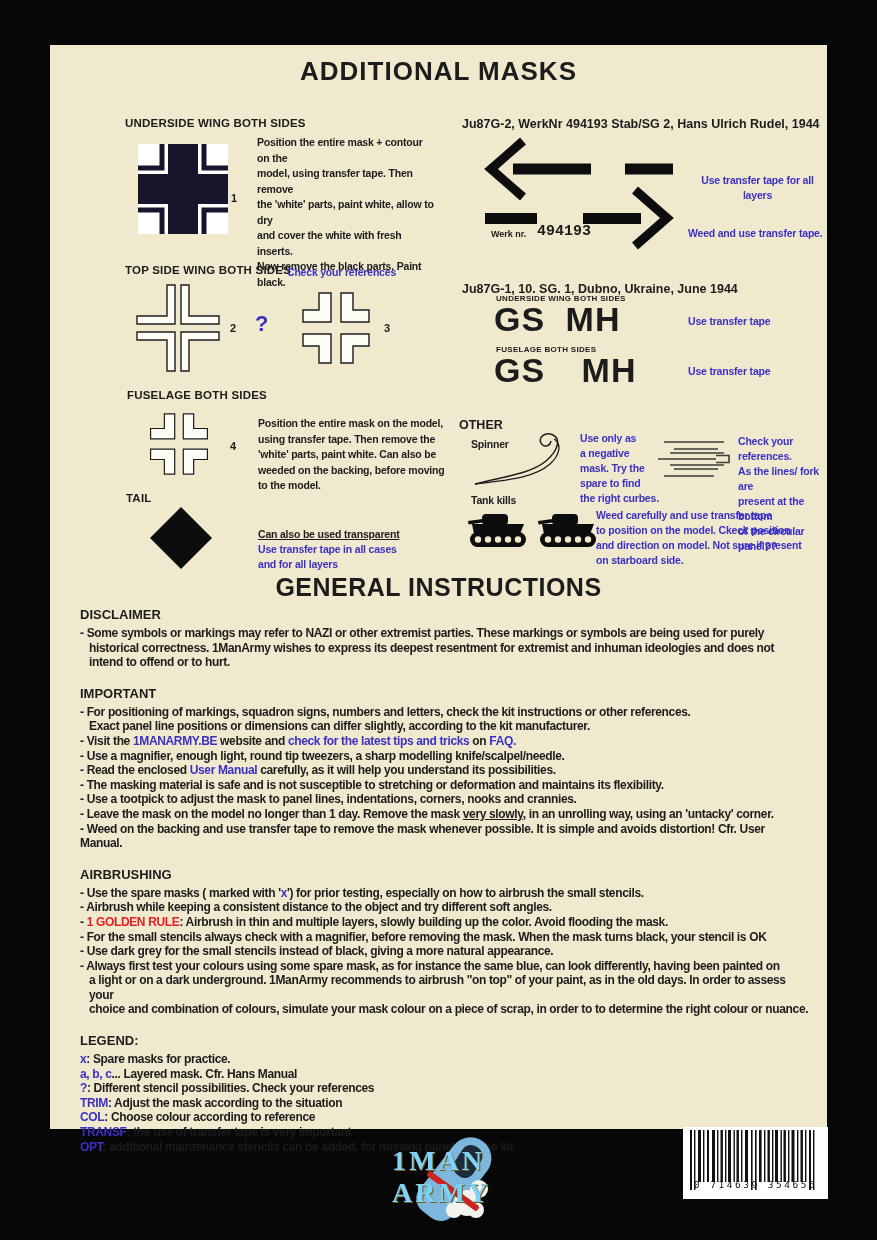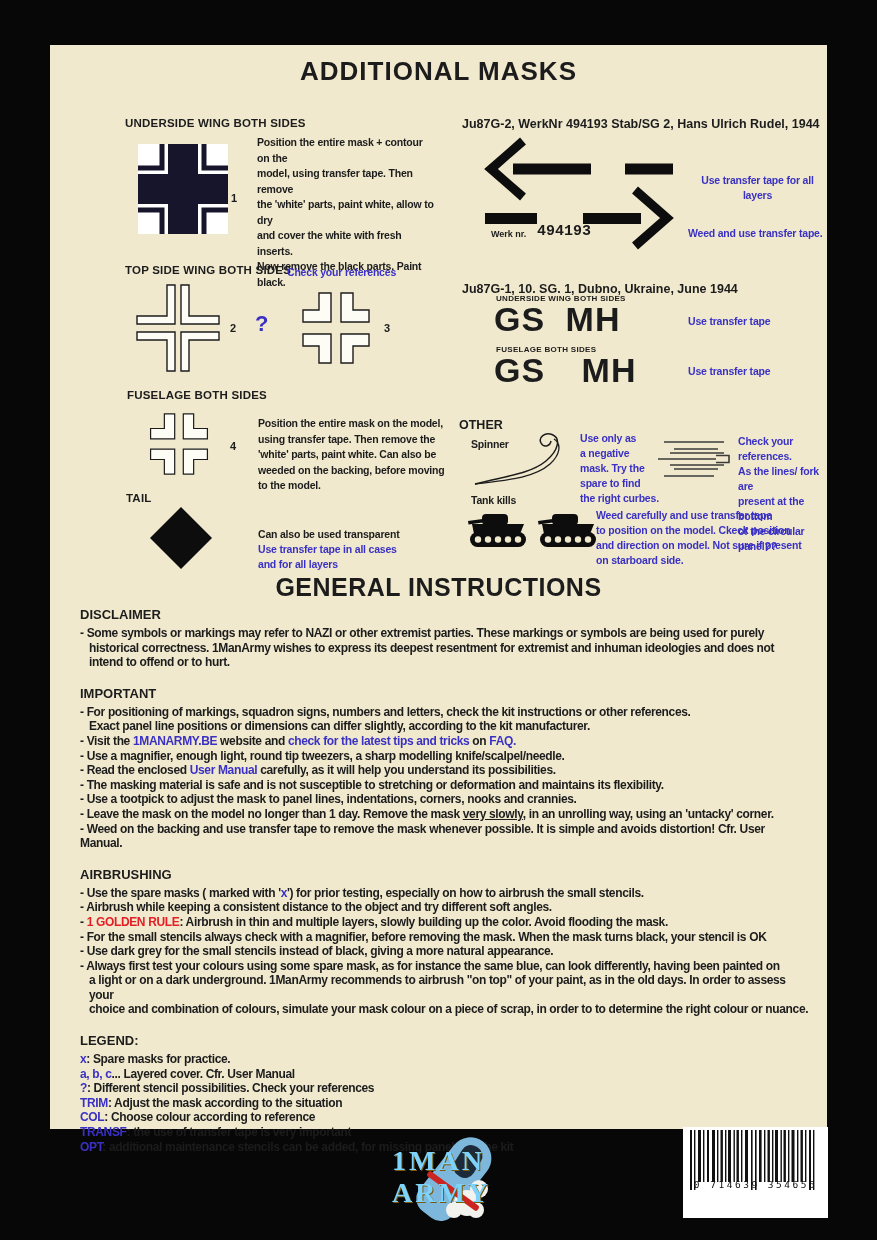--- a/index.html
+++ b/index.html
@@ -64,21 +64,21 @@
   }
   .logo-text{
     position:absolute;left:0;width:100%;
     font-family:"Liberation Serif", serif;font-weight:bold;color:#7dd3fc;
     font-size:28px;letter-spacing:3px;line-height:30px;
     text-shadow:1px 1px 0 #7a5a0a;
   }
   .logo-l1{top:10px;}
   .logo-l2{top:42px;}
   .barcode{
-    position:absolute;left:683px;top:1127px;width:145px;height:91px;background:#fff;
+    position:absolute;left:683px;top:1127px;width:145px;height:72px;background:#fff;
     text-align:center;
   }
   .barcode-digits{
     font-family:"DejaVu Sans Mono", monospace;font-size:9.5px;color:#111;
     letter-spacing:2.5px;margin-top:-11px;background:transparent;
   }
   svg{display:block;}
 </style>
 </head>
 <body>
@@ -156,21 +156,21 @@
         <div>weeded on the backing, before moving</div>
         <div>to the model.</div>
       </div>
 
     <div class="abs sec-h" style="left:76px;top:447px;">TAIL</div>
     <div class="abs" style="left:100px;top:462px;">
       <svg width="62" height="62" viewBox="0 0 62 62">
         <polygon points="31,0 62,31 31,62 0,31" fill="#0d0d0d"></polygon>
       </svg>
     </div>
-    <div class="abs note" style="left:208px;top:482px;">Can also be used transparent</div>
+    <div class="abs note" style="left:208px;top:482px;text-decoration:underline;">Can also be used transparent</div>
     <div class="abs bluenote" style="left:208px;top:497px;">
         <div>Use transfer tape in all cases</div>
         <div>and for all layers</div>
       </div>
 
     <div class="abs sec-h-lg" style="left:412px;top:72px;">Ju87G-2, WerkNr 494193 Stab/SG 2, Hans Ulrich Rudel, 1944</div>
     <div class="abs" style="left:433px;top:92px;">
       <svg width="195" height="115" viewBox="0 0 195 115">
         <polyline points="40,4 8,32 40,60" fill="none" stroke="#0d0d0d" stroke-width="9"></polyline>
         <rect x="30" y="26.5" width="78" height="11" fill="#0d0d0d"></rect>
@@ -298,21 +298,21 @@
             <div><span>- Use dark grey for the small stencils instead of black, giving a more natural appearance.</span></div>
             <div><span>- Always first test your colours using some spare mask, as for instance the same blue, can look differently, having been painted on</span></div>
             <div class="cont"><span>a light or on a dark underground. 1ManArmy recommends to airbrush "on top" of your paint, as in the old days. In order to assess your</span></div>
             <div class="cont"><span>choice and combination of colours, simulate your mask colour on a piece of scrap, in order to to determine the right colour or nuance.</span></div>
           </div>
       </div>
       <div class="gi-section">
         <div class="gi-heading">LEGEND:</div>
         <div class="gi-lines">
             <div><span class="blue">x</span><span>: Spare masks for practice.</span></div>
-            <div><span class="blue">a, b, c</span><span>... Layered cover. Cfr. User Manual</span></div>
+            <div><span class="blue">a, b, c</span><span>... Layered mask. Cfr. Hans Manual</span></div>
             <div><span class="blue">?</span><span>: Different stencil possibilities. Check your references</span></div>
             <div><span class="blue">TRIM</span><span>: Adjust the mask according to the situation</span></div>
             <div><span class="blue">COL</span><span>: Choose colour according to reference</span></div>
             <div><span class="blue">TRANSF</span><span>: the use of transfer tape is very important</span></div>
             <div><span class="blue">OPT</span><span>: additional maintenance stencils can be added, for missing panels on the kit</span></div>
           </div>
       </div>
     </div>
   </div>
 

